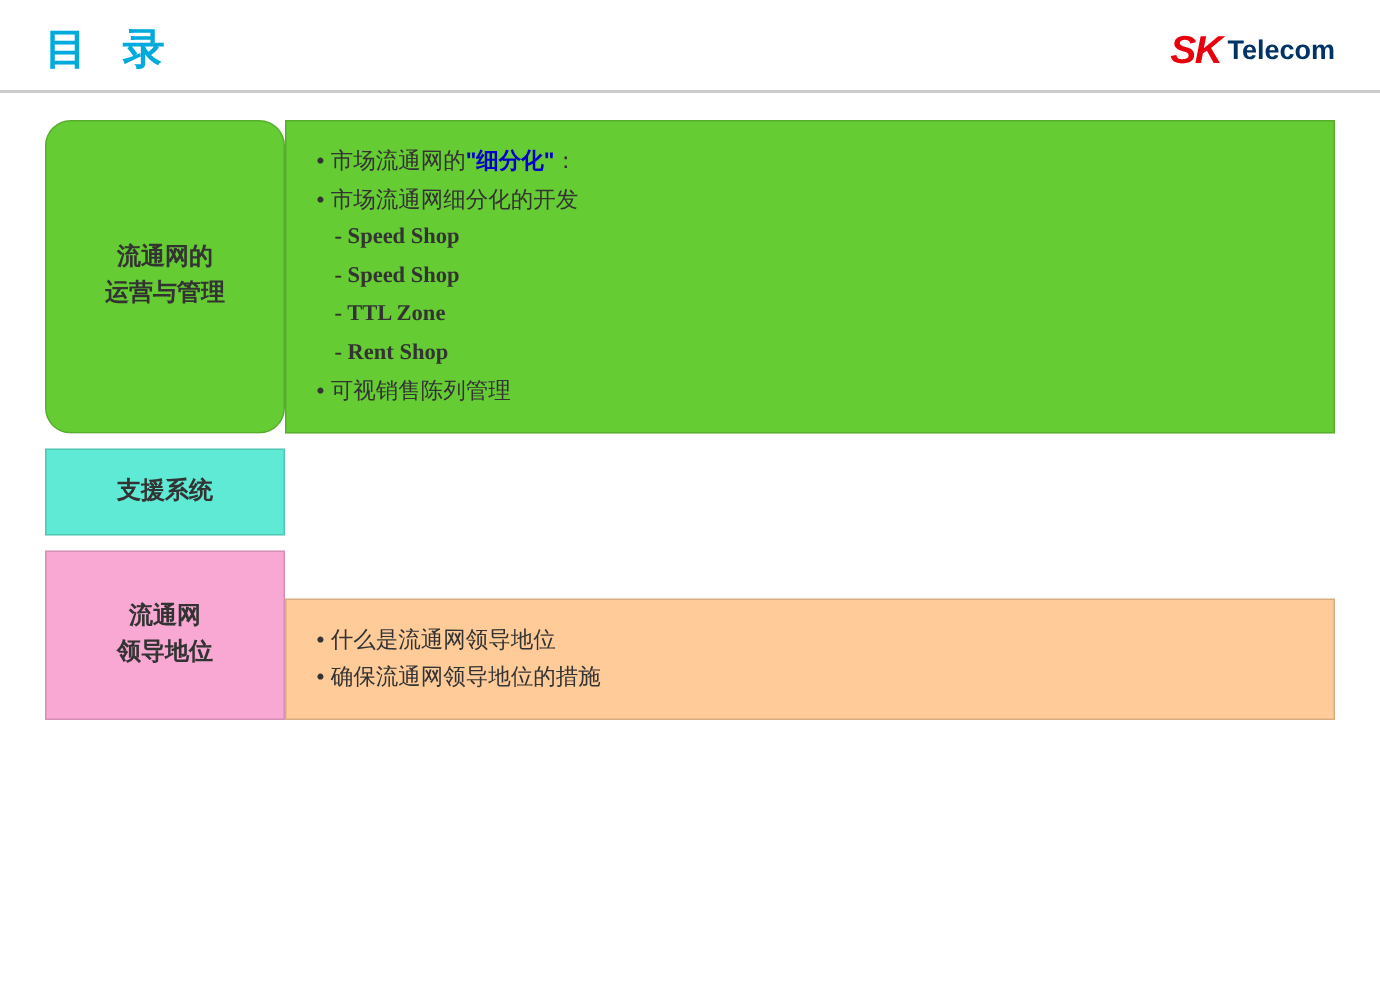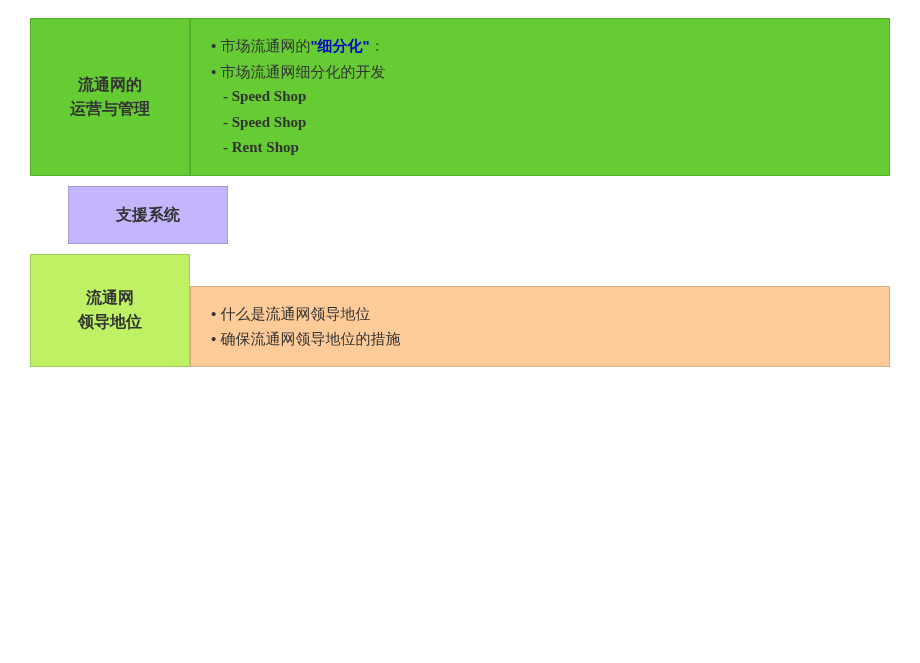--- a/index.html
+++ b/index.html
@@ -89,37 +89,37 @@
       padding: 14px 20px;
       font-size: 15px;
       color: #333333;
       border: 1px solid rgba(0,0,0,0.15);
       line-height: 1.7;
     }
 
     
     .row-green .left-cell {
       background-color: #66cc33;
+      border-radius: 17px;
     }
     .row-green .right-cell {
       background-color: #66cc33;
     }
 
     
     .row-pink .left-cell {
-      background-color: #c4b5fd;
-      margin-left: 38px;
+      background-color: #5eead4;
     }
     .row-pink .right-cell {
       background-color: #ff99ff;
     }
 
     
     .row-peach .left-cell {
-      background-color: #bef264;
+      background-color: #f9a8d4;
     }
     .row-peach .right-cell {
       background-color: #ffcc99;
       margin-top: 32px;
     }
 
     .highlight-blue {
       color: #0000cc;
       font-weight: bold;
     }
@@ -136,31 +136,40 @@
     .bold-item {
       font-weight: bold;
       font-family: Liberation Serif, serif;
     }
   </style>
 </head>
 <body>
 
 <div class="page-container">
 
+  <div class="header">
+    <div class="header-title">目  录</div>
+    <div class="sk-logo">
+      <span class="sk-text">SK</span>
+      <span class="telecom-text">Telecom</span>
+    </div>
+  </div>
 
   <div class="main-content">
 
     <div class="table-row row-green">
       <div class="left-cell">流通网的<br>运营与管理</div>
       <div class="right-cell">
         <span class="bullet-item">• 市场流通网的<span class="highlight-blue">"细分化"</span>：</span>
         <span class="bullet-item">• 市场流通网细分化的开发</span>
         <span class="indent-item bold-item">- Speed Shop</span>
         <span class="indent-item bold-item">- Speed Shop</span>
+        <span class="indent-item bold-item">- TTL Zone</span>
         <span class="indent-item bold-item">-  Rent Shop</span>
+        <span class="bullet-item">• 可视销售陈列管理</span>
       </div>
     </div>
 
     <div class="table-row row-pink">
       <div class="left-cell">支援系统</div>
     </div>
 
     <div class="table-row row-peach">
       <div class="left-cell">流通网<br>领导地位</div>
       <div class="right-cell">

